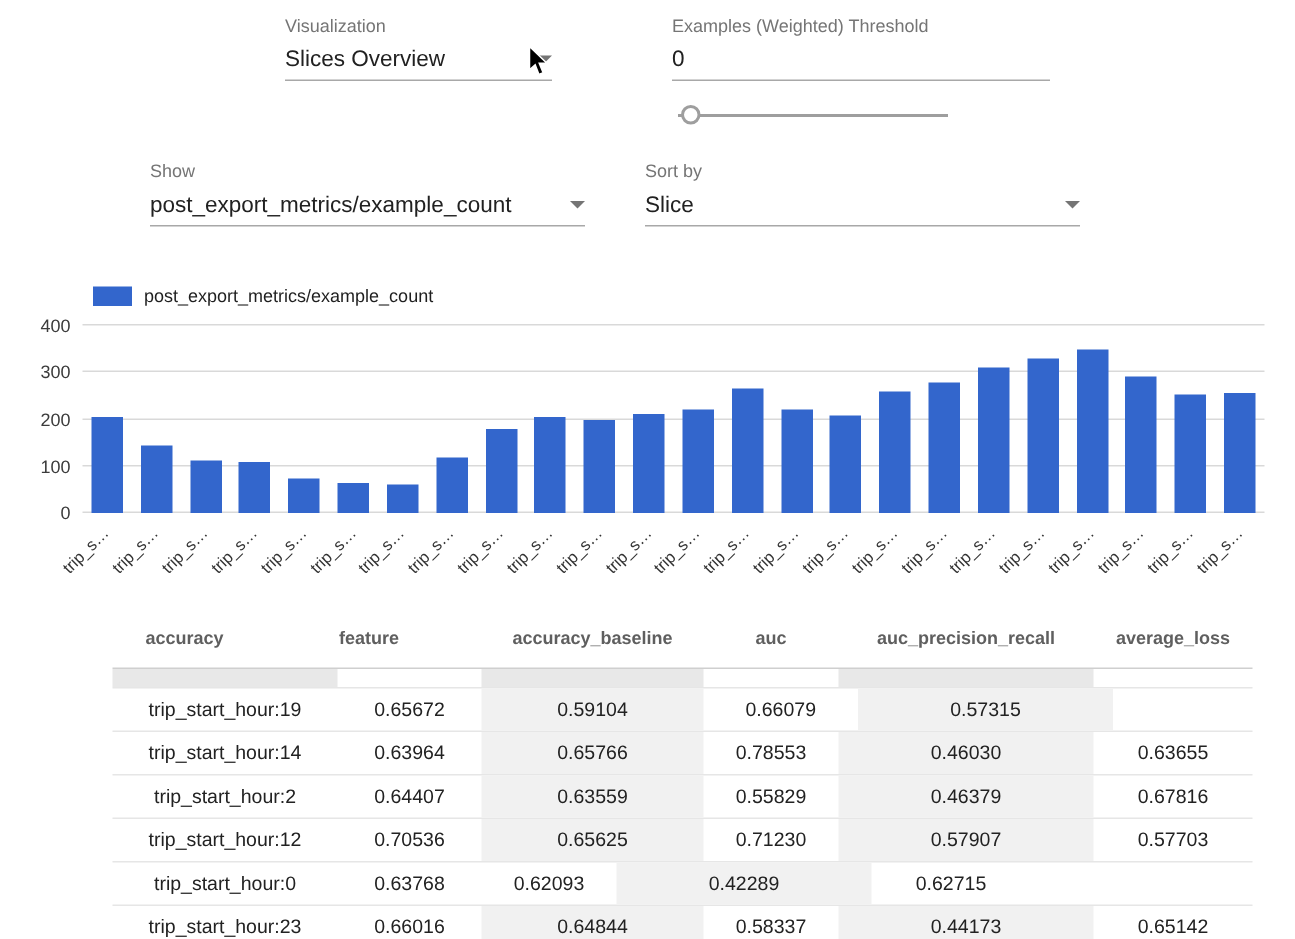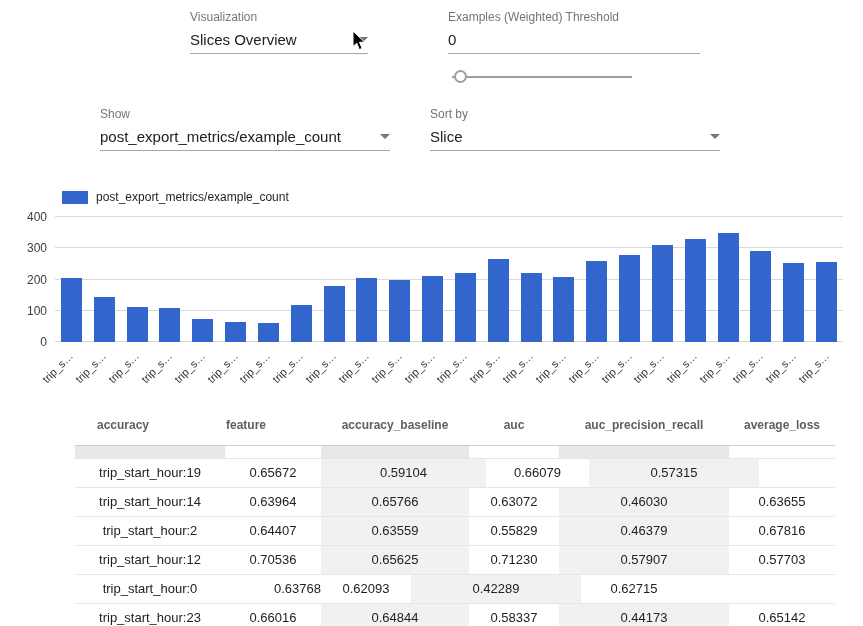--- a/index.html
+++ b/index.html
@@ -178,29 +178,29 @@
       <div class="fc" style="width: 96px;"></div>
       <div class="fc shaded" style="width: 148px;"></div>
       <div class="fc" style="width: 90px;"></div>
       <div class="fc shaded" style="width: 170px;"></div>
       <div class="fc" style="width: 106px;"></div>
     </div>
   <div>
       <div class="tr">
         <div class="td" style="width: 150px;">trip_start_hour:19</div>
         <div class="td" style="width: 96px;">0.65672</div>
-        <div class="td colshade" style="width: 165px;">0.59104</div>
+        <div class="td colshade" style="width: 148px;">0.59104</div>
         <div class="td" style="width: 103px;">0.66079</div>
         <div class="td colshade" style="width: 170px;">0.57315</div>
       </div>
       <div class="tr">
         <div class="td" style="width: 150px;">trip_start_hour:14</div>
         <div class="td" style="width: 96px;">0.63964</div>
         <div class="td colshade" style="width: 148px;">0.65766</div>
-        <div class="td" style="width: 90px;">0.63072</div>
+        <div class="td" style="width: 90px;">0.78553</div>
         <div class="td colshade" style="width: 170px;">0.46030</div>
         <div class="td" style="width: 106px;">0.63655</div>
       </div>
       <div class="tr">
         <div class="td" style="width: 150px;">trip_start_hour:2</div>
         <div class="td" style="width: 96px;">0.64407</div>
         <div class="td colshade" style="width: 148px;">0.63559</div>
         <div class="td" style="width: 90px;">0.55829</div>
         <div class="td colshade" style="width: 170px;">0.46379</div>
         <div class="td" style="width: 106px;">0.67816</div>
@@ -208,21 +208,21 @@
       <div class="tr">
         <div class="td" style="width: 150px;">trip_start_hour:12</div>
         <div class="td" style="width: 96px;">0.70536</div>
         <div class="td colshade" style="width: 148px;">0.65625</div>
         <div class="td" style="width: 90px;">0.71230</div>
         <div class="td colshade" style="width: 170px;">0.57907</div>
         <div class="td" style="width: 106px;">0.57703</div>
       </div>
       <div class="tr">
         <div class="td" style="width: 150px;">trip_start_hour:0</div>
-        <div class="td" style="width: 96px; text-align: right;">0.63768</div>
+        <div class="td" style="width: 96px;">0.63768</div>
         <div class="td" style="width: 90px;">0.62093</div>
         <div class="td colshade" style="width: 170px;">0.42289</div>
         <div class="td" style="width: 106px;">0.62715</div>
       </div>
       <div class="tr">
         <div class="td" style="width: 150px;">trip_start_hour:23</div>
         <div class="td" style="width: 96px;">0.66016</div>
         <div class="td colshade" style="width: 148px;">0.64844</div>
         <div class="td" style="width: 90px;">0.58337</div>
         <div class="td colshade" style="width: 170px;">0.44173</div>

